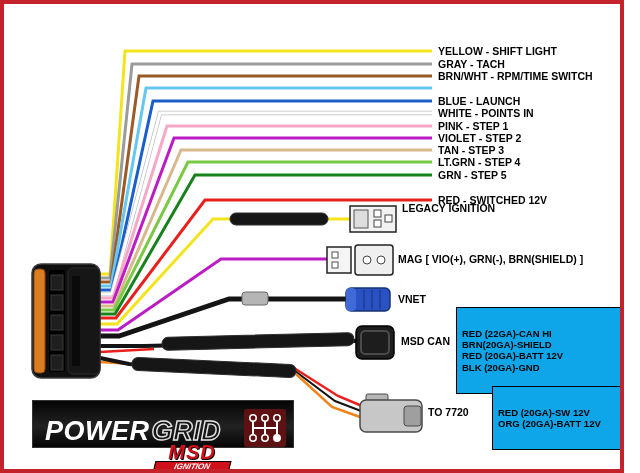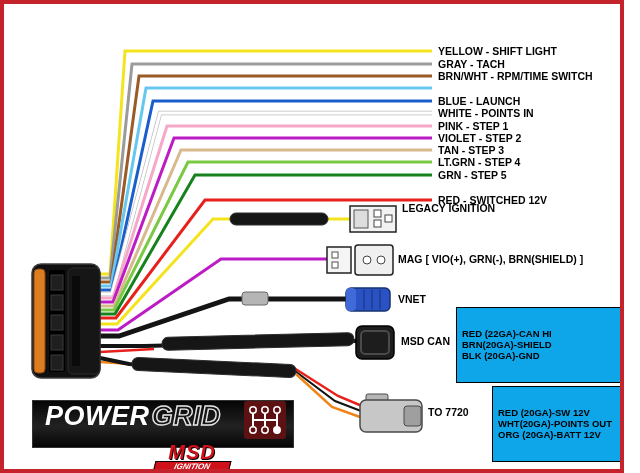--- a/index.html
+++ b/index.html
@@ -9,21 +9,21 @@
             border:4px solid #c5232b; overflow:hidden; }
   svg.harness { position:absolute; left:0; top:0; }
   svg polyline { fill:none; }
   .wire { stroke-width:3; }
   .lbl { position:absolute; font-size:10.5px; font-weight:bold; color:#000;
          white-space:nowrap; line-height:12px; }
   .infobox { position:absolute; border:1px solid #000; background:#0ea5e9; padding:20px 5px; }
   .infobox .line { font-size:9.5px; font-weight:bold; line-height:11.2px; white-space:nowrap; }
   .logo-bar { position:absolute; left:28px; top:396px; width:262px; height:48px;
               background:linear-gradient(180deg,#050505,#222 55%,#050505);
-              border:1px solid #333; display:flex; align-items:flex-start; padding-left:12px; }
+              border:1px solid #333; display:flex; align-items:flex-end; padding-left:12px; }
   .logo-power { font-style:italic; font-weight:bold; font-size:27px; color:#fff; letter-spacing:.5px; }
   .logo-grid  { font-style:italic; font-weight:bold; font-size:27px; color:#141414;
                 -webkit-text-stroke:1.4px #e6e6e6; letter-spacing:.5px; margin-left:2px; }
   .shifter-wrap { margin-left:auto; margin-right:7px; width:42px; height:38px;
                   background:#5d1113; border-radius:3px; display:flex;
                   align-items:center; justify-content:center; }
   .msd-logo { position:absolute; left:142px; top:441px; width:92px; text-align:center; }
   .msd-text { font-style:italic; font-weight:bold; font-size:20px; line-height:15px;
               color:#d01119; text-shadow:1px 1px 0 #000; letter-spacing:1px; }
   .ignition-strip { margin:1px auto 0; width:76px; background:#d01119; border:1px solid #000;
@@ -129,25 +129,25 @@
 
   <div class="lbl" style="left:398px; top:198px">LEGACY IGNITION</div>
   <div class="lbl" style="left:394px; top:249px">MAG [ VIO(+), GRN(-), BRN(SHIELD) ]</div>
   <div class="lbl" style="left:394px; top:289px">VNET</div>
   <div class="lbl" style="left:397px; top:331px">MSD CAN</div>
   <div class="lbl" style="left:424px; top:402px">TO 7720</div>
 
   <div class="infobox" style="left:452px; top:303px; width:178px">
     <div class="line">RED (22GA)-CAN HI</div>
     <div class="line">BRN(20GA)-SHIELD</div>
+    <div class="line">RED (20GA)-BATT 12V</div>
     <div class="line">BLK (20GA)-GND</div>
   </div>
   <div class="infobox" style="left:488px; top:382px; width:146px">
     <div class="line">RED (20GA)-SW 12V</div>
-    <div class="line">WHT(20GA)-POINTS OUT</div>
     <div class="line">ORG (20GA)-BATT 12V</div>
   </div>
 
   <div class="logo-bar">
     <span class="logo-power">POWER</span>
     <span class="logo-grid">GRID</span>
     <span class="shifter-wrap">
       <svg width="34" height="30" viewBox="0 0 34 30">
         <line x1="5" y1="5" x2="5" y2="25" stroke="#fff" stroke-width="2"></line>
         <line x1="17" y1="5" x2="17" y2="25" stroke="#fff" stroke-width="2"></line>

